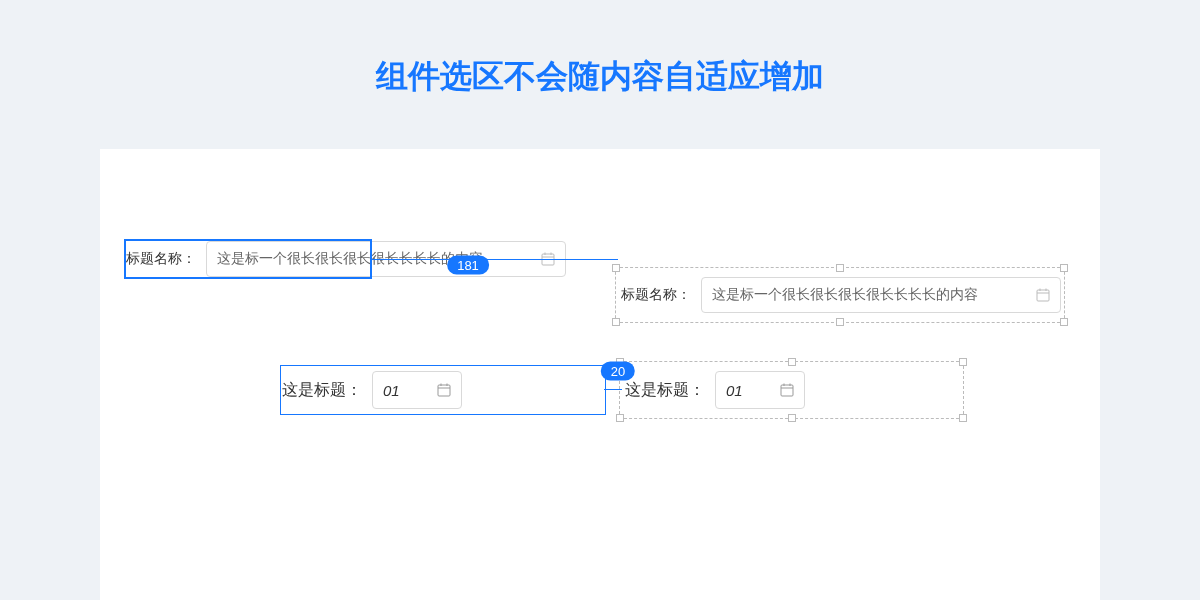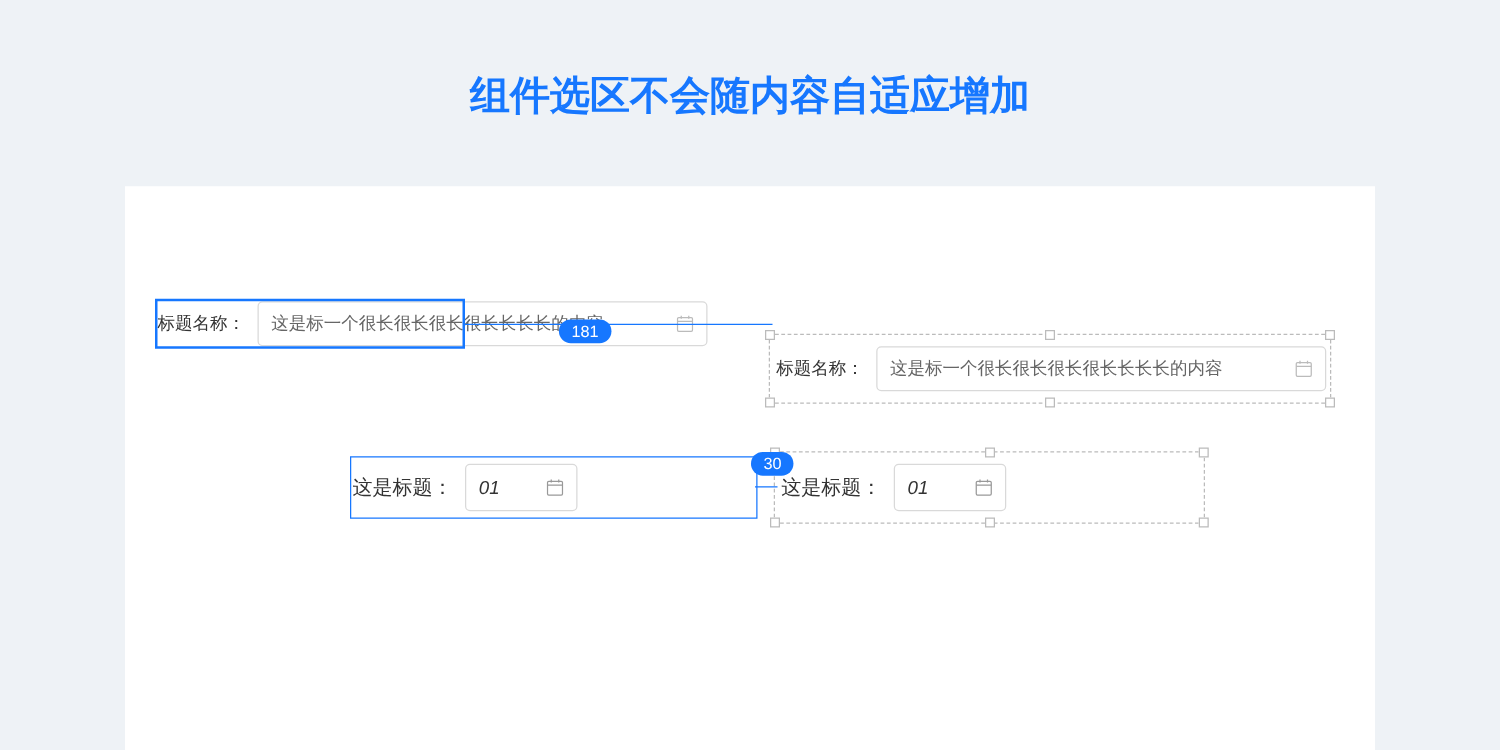--- a/index.html
+++ b/index.html
@@ -208,15 +208,15 @@
       <div class="handle" style="left:-4px; top:-4px;"></div>
       <div class="handle" style="left:calc(50% - 4px); top:-4px;"></div>
       <div class="handle" style="right:-4px; top:-4px;"></div>
       <div class="handle" style="left:-4px; bottom:-4px;"></div>
       <div class="handle" style="left:calc(50% - 4px); bottom:-4px;"></div>
       <div class="handle" style="right:-4px; bottom:-4px;"></div>
     </div>
   </div>
 
   <div class="measure-line" style="left:504px; top:240px; width:18px;"></div>
-  <div class="measure-badge" style="left:518px; top:222px;">30</div>
+  <div class="measure-badge" style="left:518px; top:222px;">20</div>
 
 </div>
 
 </body></html>

